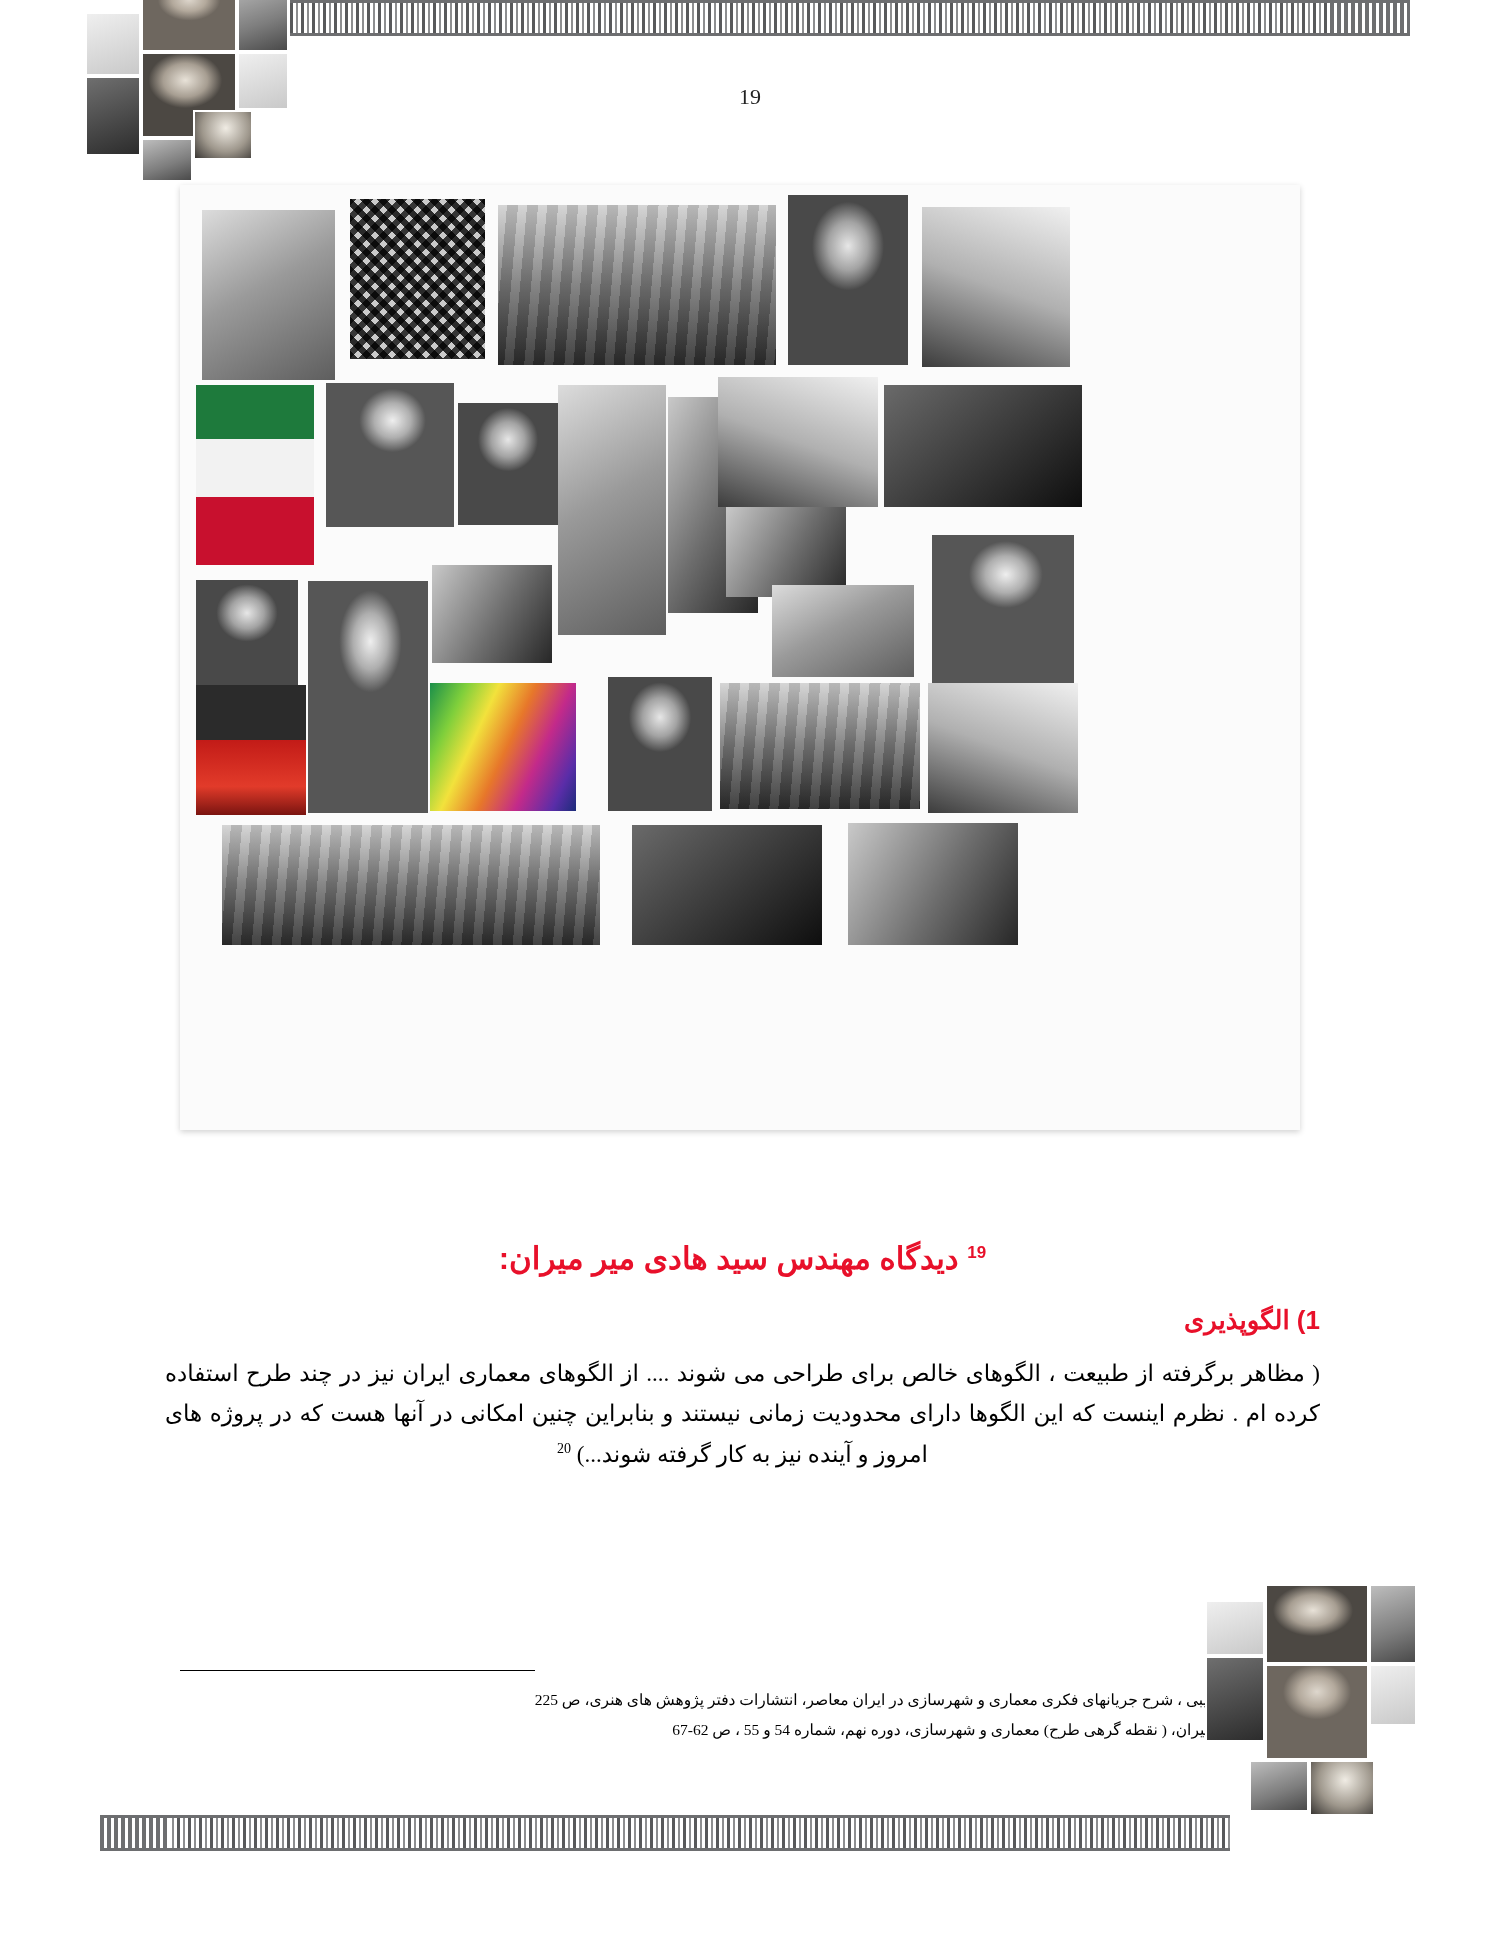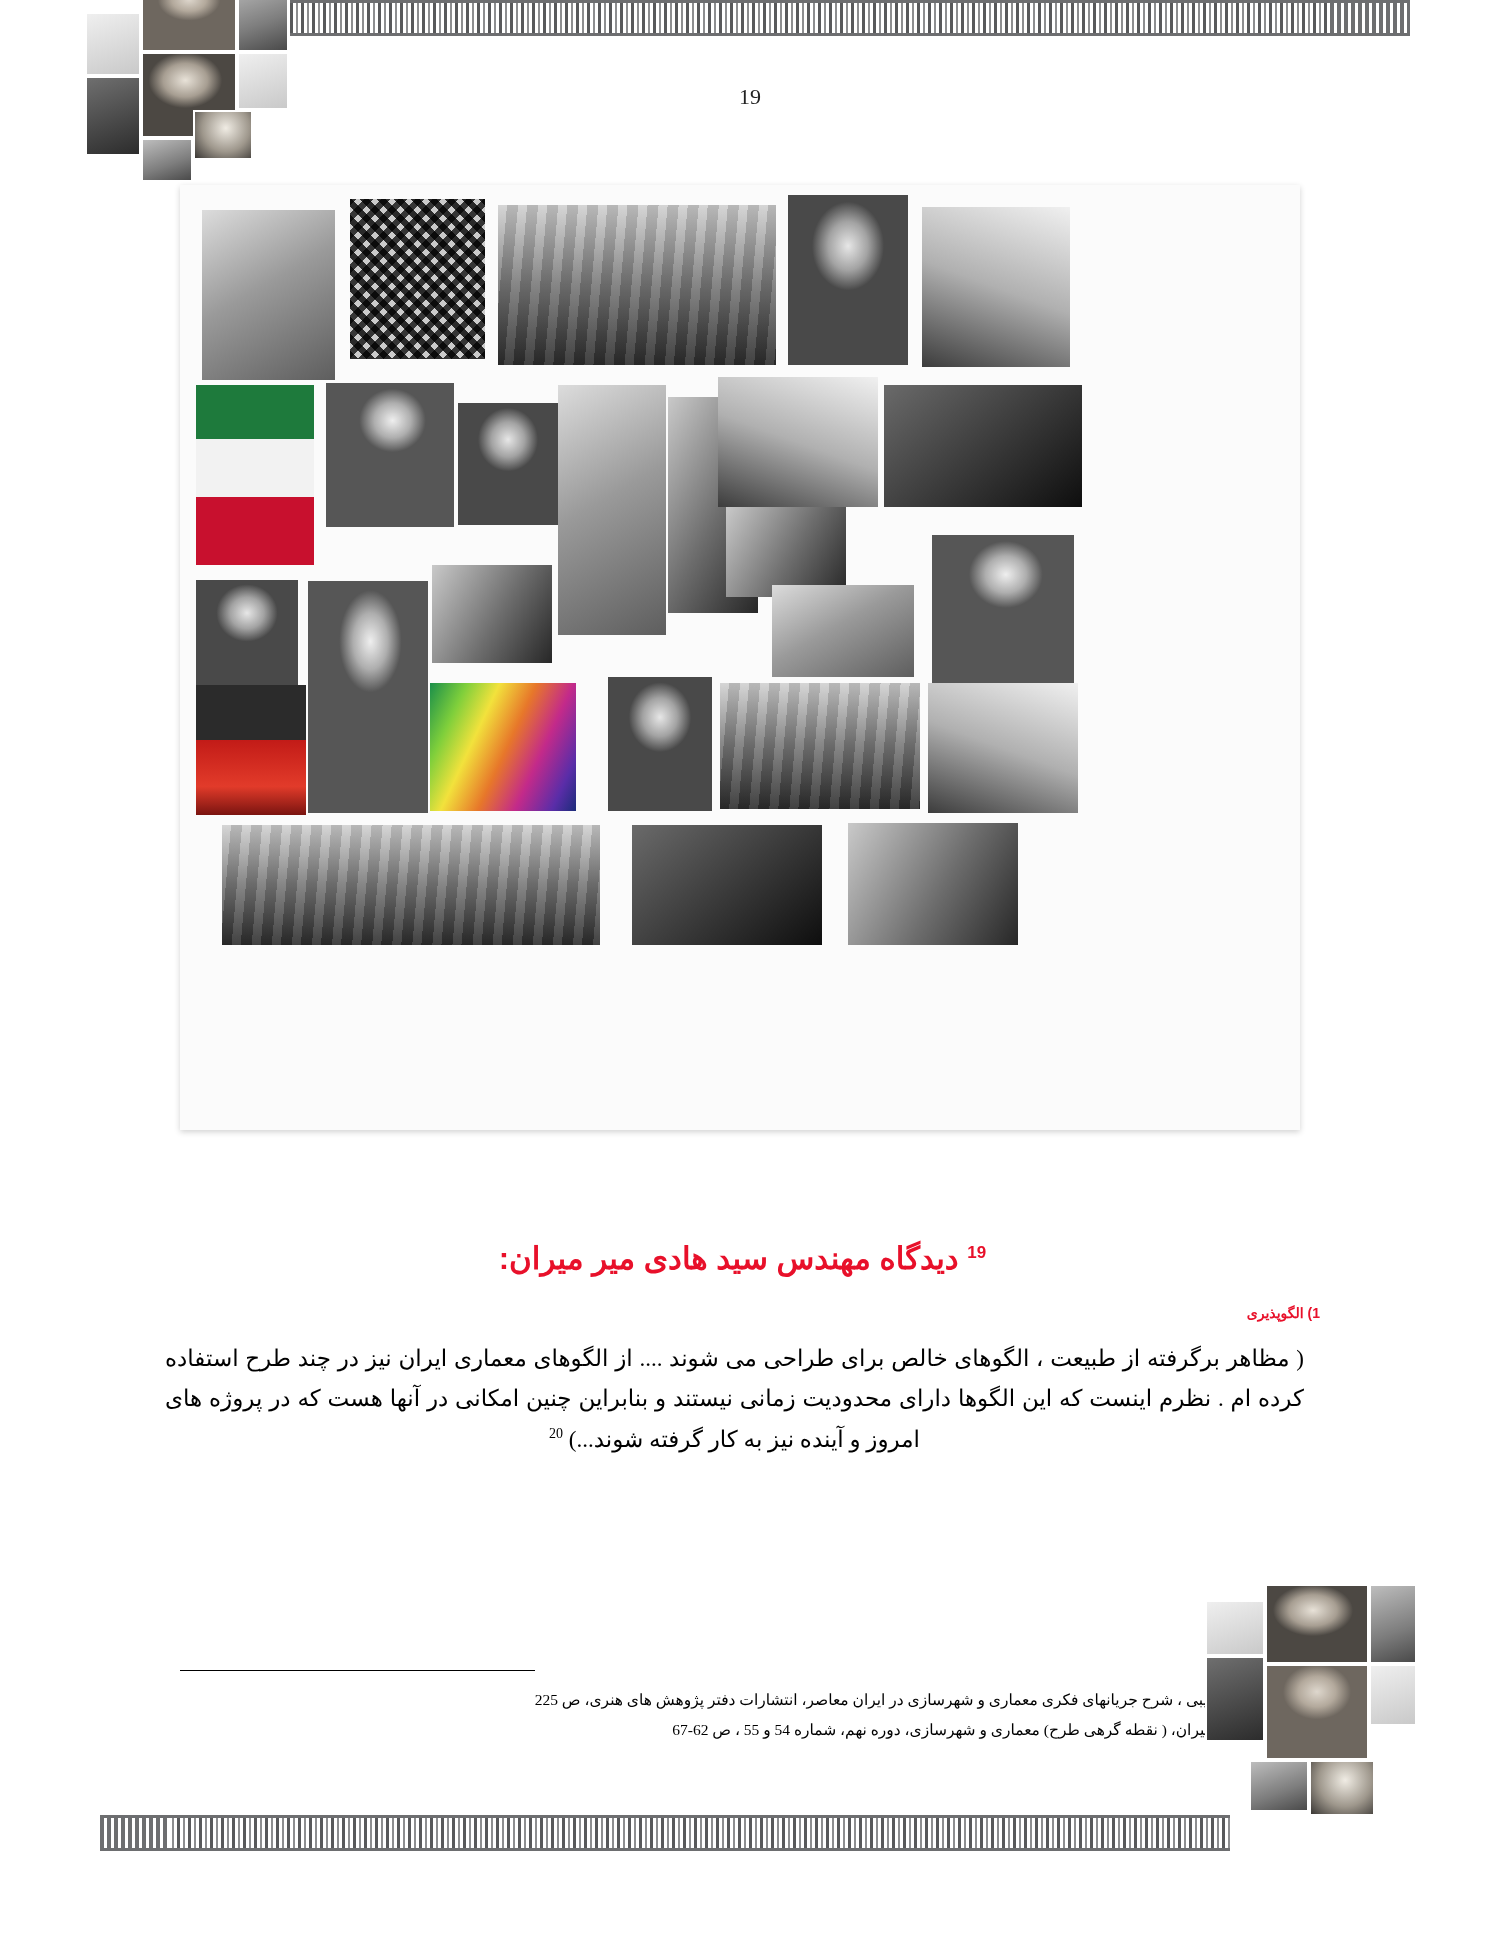--- a/index.html
+++ b/index.html
@@ -179,33 +179,33 @@
     margin: 0 0 28px 0;
     letter-spacing: 0;
   }
   .main-heading sup {
     font-size: 17px;
     vertical-align: super;
   }
   .sub-heading {
     font-family: "Liberation Sans", sans-serif;
     font-weight: bold;
-    font-size: 14px;
+    font-size: 26px;
     color: #e8102a;
     text-align: right;
     margin: 0 0 18px 0;
   }
   .para {
     font-family: "Liberation Serif", serif;
     font-size: 23px;
     line-height: 1.75;
     color: #000;
     text-align: justify;
     text-align-last: center;
-    margin: 0 16px 24px 0;
+    margin: 0 0 24px 0;
   }
   .para sup { font-size: 14px; }
 
   
   .footnote-rule {
     position: absolute;
     left: 180px;
     top: 1670px;
     width: 355px;
     height: 0;

